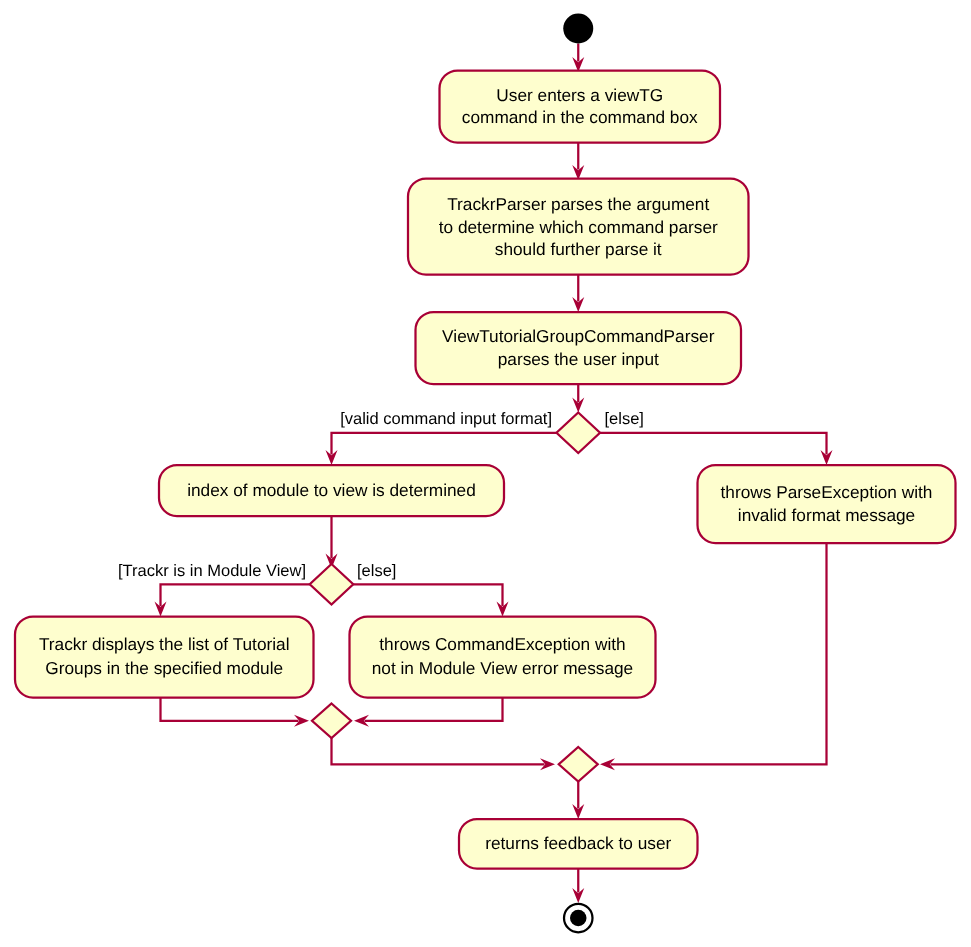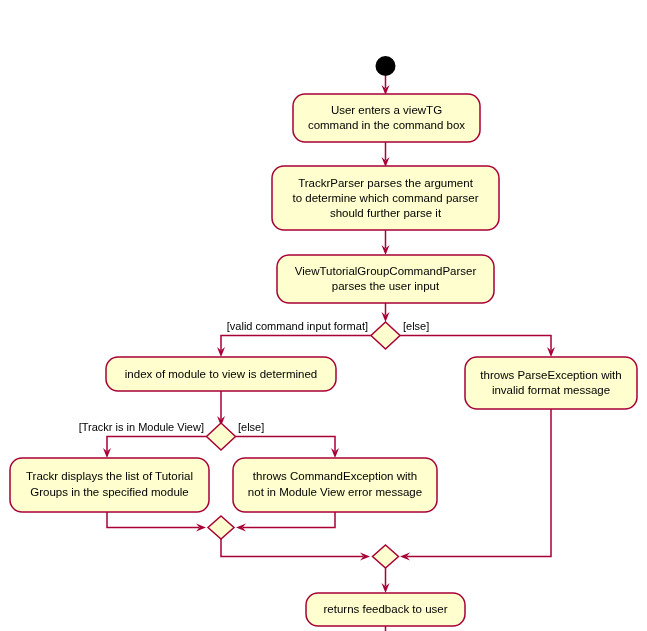--- a/index.html
+++ b/index.html
@@ -10,21 +10,20 @@
   body {
     width: 647px;
     height: 631px;
     font-family: "Liberation Sans", sans-serif;
     overflow: hidden;
   }
   #diagram-root {
     position: relative;
     width: 647px;
     height: 490px;
-    margin-top: 47px;
   }
   svg#activity-diagram {
     display: block;
     width: 647px;
     height: 631px;
   }
   .node-shape {
     fill: #FEFECE;
     stroke: #A80036;
     stroke-width: 1.5;

